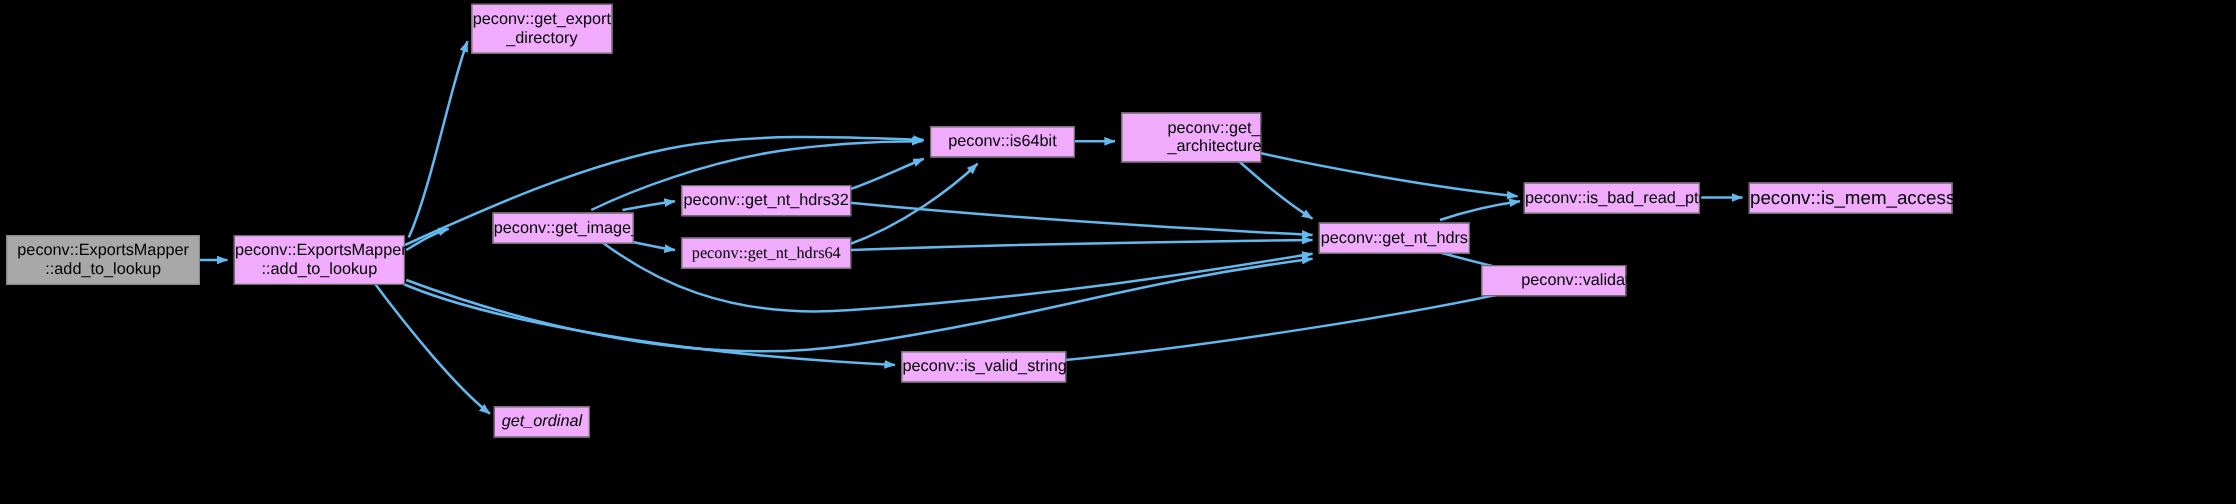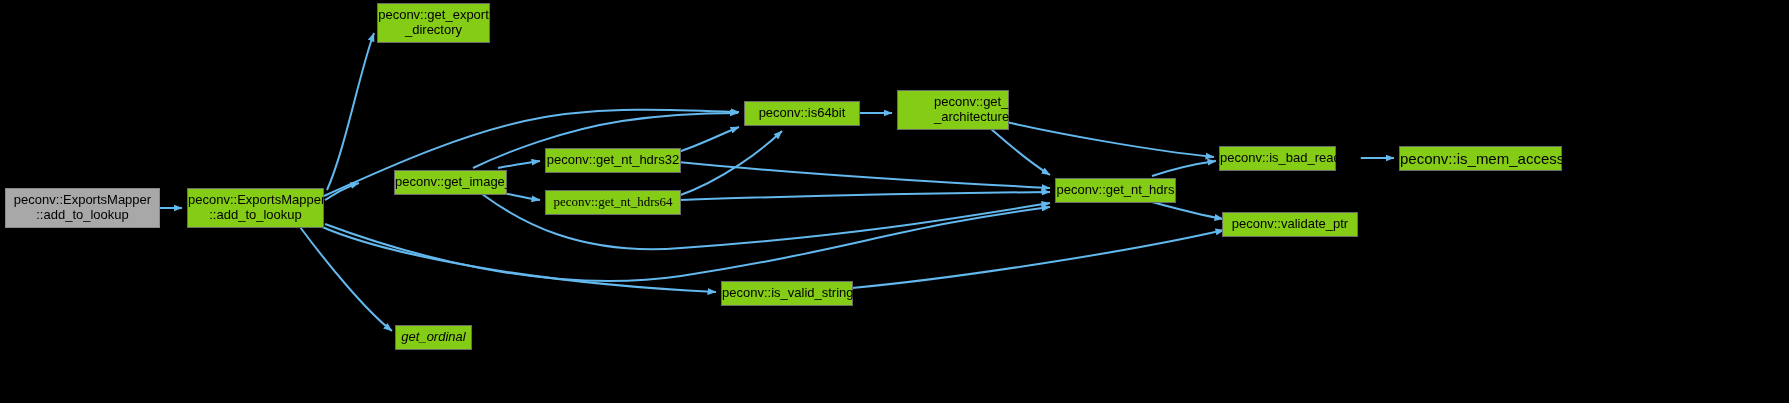--- a/index.html
+++ b/index.html
@@ -1,20 +1,20 @@
 <!DOCTYPE html>
 <html><head>
 <meta charset="utf-8">
 <style>
   html,body{margin:0;padding:0;background:#000;}
   #canvas{position:relative;width:1789px;height:403px;background:#000;overflow:hidden;
           font-family:"Liberation Sans","DejaVu Sans",sans-serif;}
   svg.edges{position:absolute;left:0;top:0;width:1789px;height:403px;}
   .node{position:absolute;box-sizing:border-box;border:1px solid #6b6b6b;
-        background:#84cc16;color:#000;display:flex;align-items:center;justify-content:center;
+        background:#f0abfc;color:#000;display:flex;align-items:center;justify-content:center;
         text-align:center;line-height:1.15;white-space:pre-line;z-index:5;}
   .node.gray{background:#a8a8a8;border-color:#8a8a8a;}
   .node span{display:block;width:100%;}
 </style>
 </head>
 <body>
 
 <div id="canvas">
   <svg class="edges" xmlns="http://www.w3.org/2000/svg">
     <defs>
@@ -54,19 +54,19 @@
 ::add_to_lookup</span></div>
       <div class="node" style="left: 377px; top: 3px; width: 113px; height: 40px; font-size: 13px;"><span>peconv::get_export
 _directory</span></div>
       <div class="node" style="left: 363px; top: 170px; width: 113px; height: 25px; font-size: 13px; margin-left: 31px;"><span>peconv::get_image_size</span></div>
       <div class="node" style="left: 545px; top: 148px; width: 136px; height: 25px; font-size: 13px;"><span>peconv::get_nt_hdrs32</span></div>
       <div class="node" style="left: 545px; top: 190px; width: 136px; height: 25px; font-size: 13px; font-family: Liberation Serif, serif;"><span>peconv::get_nt_hdrs64</span></div>
       <div class="node" style="left: 744px; top: 101px; width: 116px; height: 25px; font-size: 13px;"><span>peconv::is64bit</span></div>
       <div class="node" style="left: 897px; top: 90px; width: 112px; height: 40px; font-size: 13px; padding-left: 36px;"><span>peconv::get_nt_hdr
 _architecture</span></div>
       <div class="node" style="left: 1055px; top: 178px; width: 121px; height: 25px; font-size: 13px;"><span>peconv::get_nt_hdrs</span></div>
-      <div class="node" style="left: 1219px; top: 146px; width: 117px; height: 25px; font-size: 13px;"><span>peconv::is_bad_read_ptr</span></div>
+      <div class="node" style="left: 1219px; top: 146px; width: 141px; height: 25px; font-size: 13px;"><span>peconv::is_bad_read_ptr</span></div>
       <div class="node" style="left: 1399px; top: 146px; width: 163px; height: 25px; font-size: 15px;"><span>peconv::is_mem_accessible</span></div>
-      <div class="node" style="left: 1222px; top: 212px; width: 136px; height: 25px; font-size: 13px;"><span>peconv::validate_ptr</span></div>
+      <div class="node" style="left: 1185px; top: 212px; width: 116px; height: 25px; font-size: 13px; padding-left: 31px;"><span>peconv::validate_ptr</span></div>
       <div class="node" style="left: 721px; top: 281px; width: 132px; height: 25px; font-size: 13px;"><span>peconv::is_valid_string</span></div>
       <div class="node" style="left: 395px; top: 325px; width: 77px; height: 25px; font-size: 13px; font-style: italic;"><span>get_ordinal</span></div>
     </div>
 </div>
 
 </body></html>

